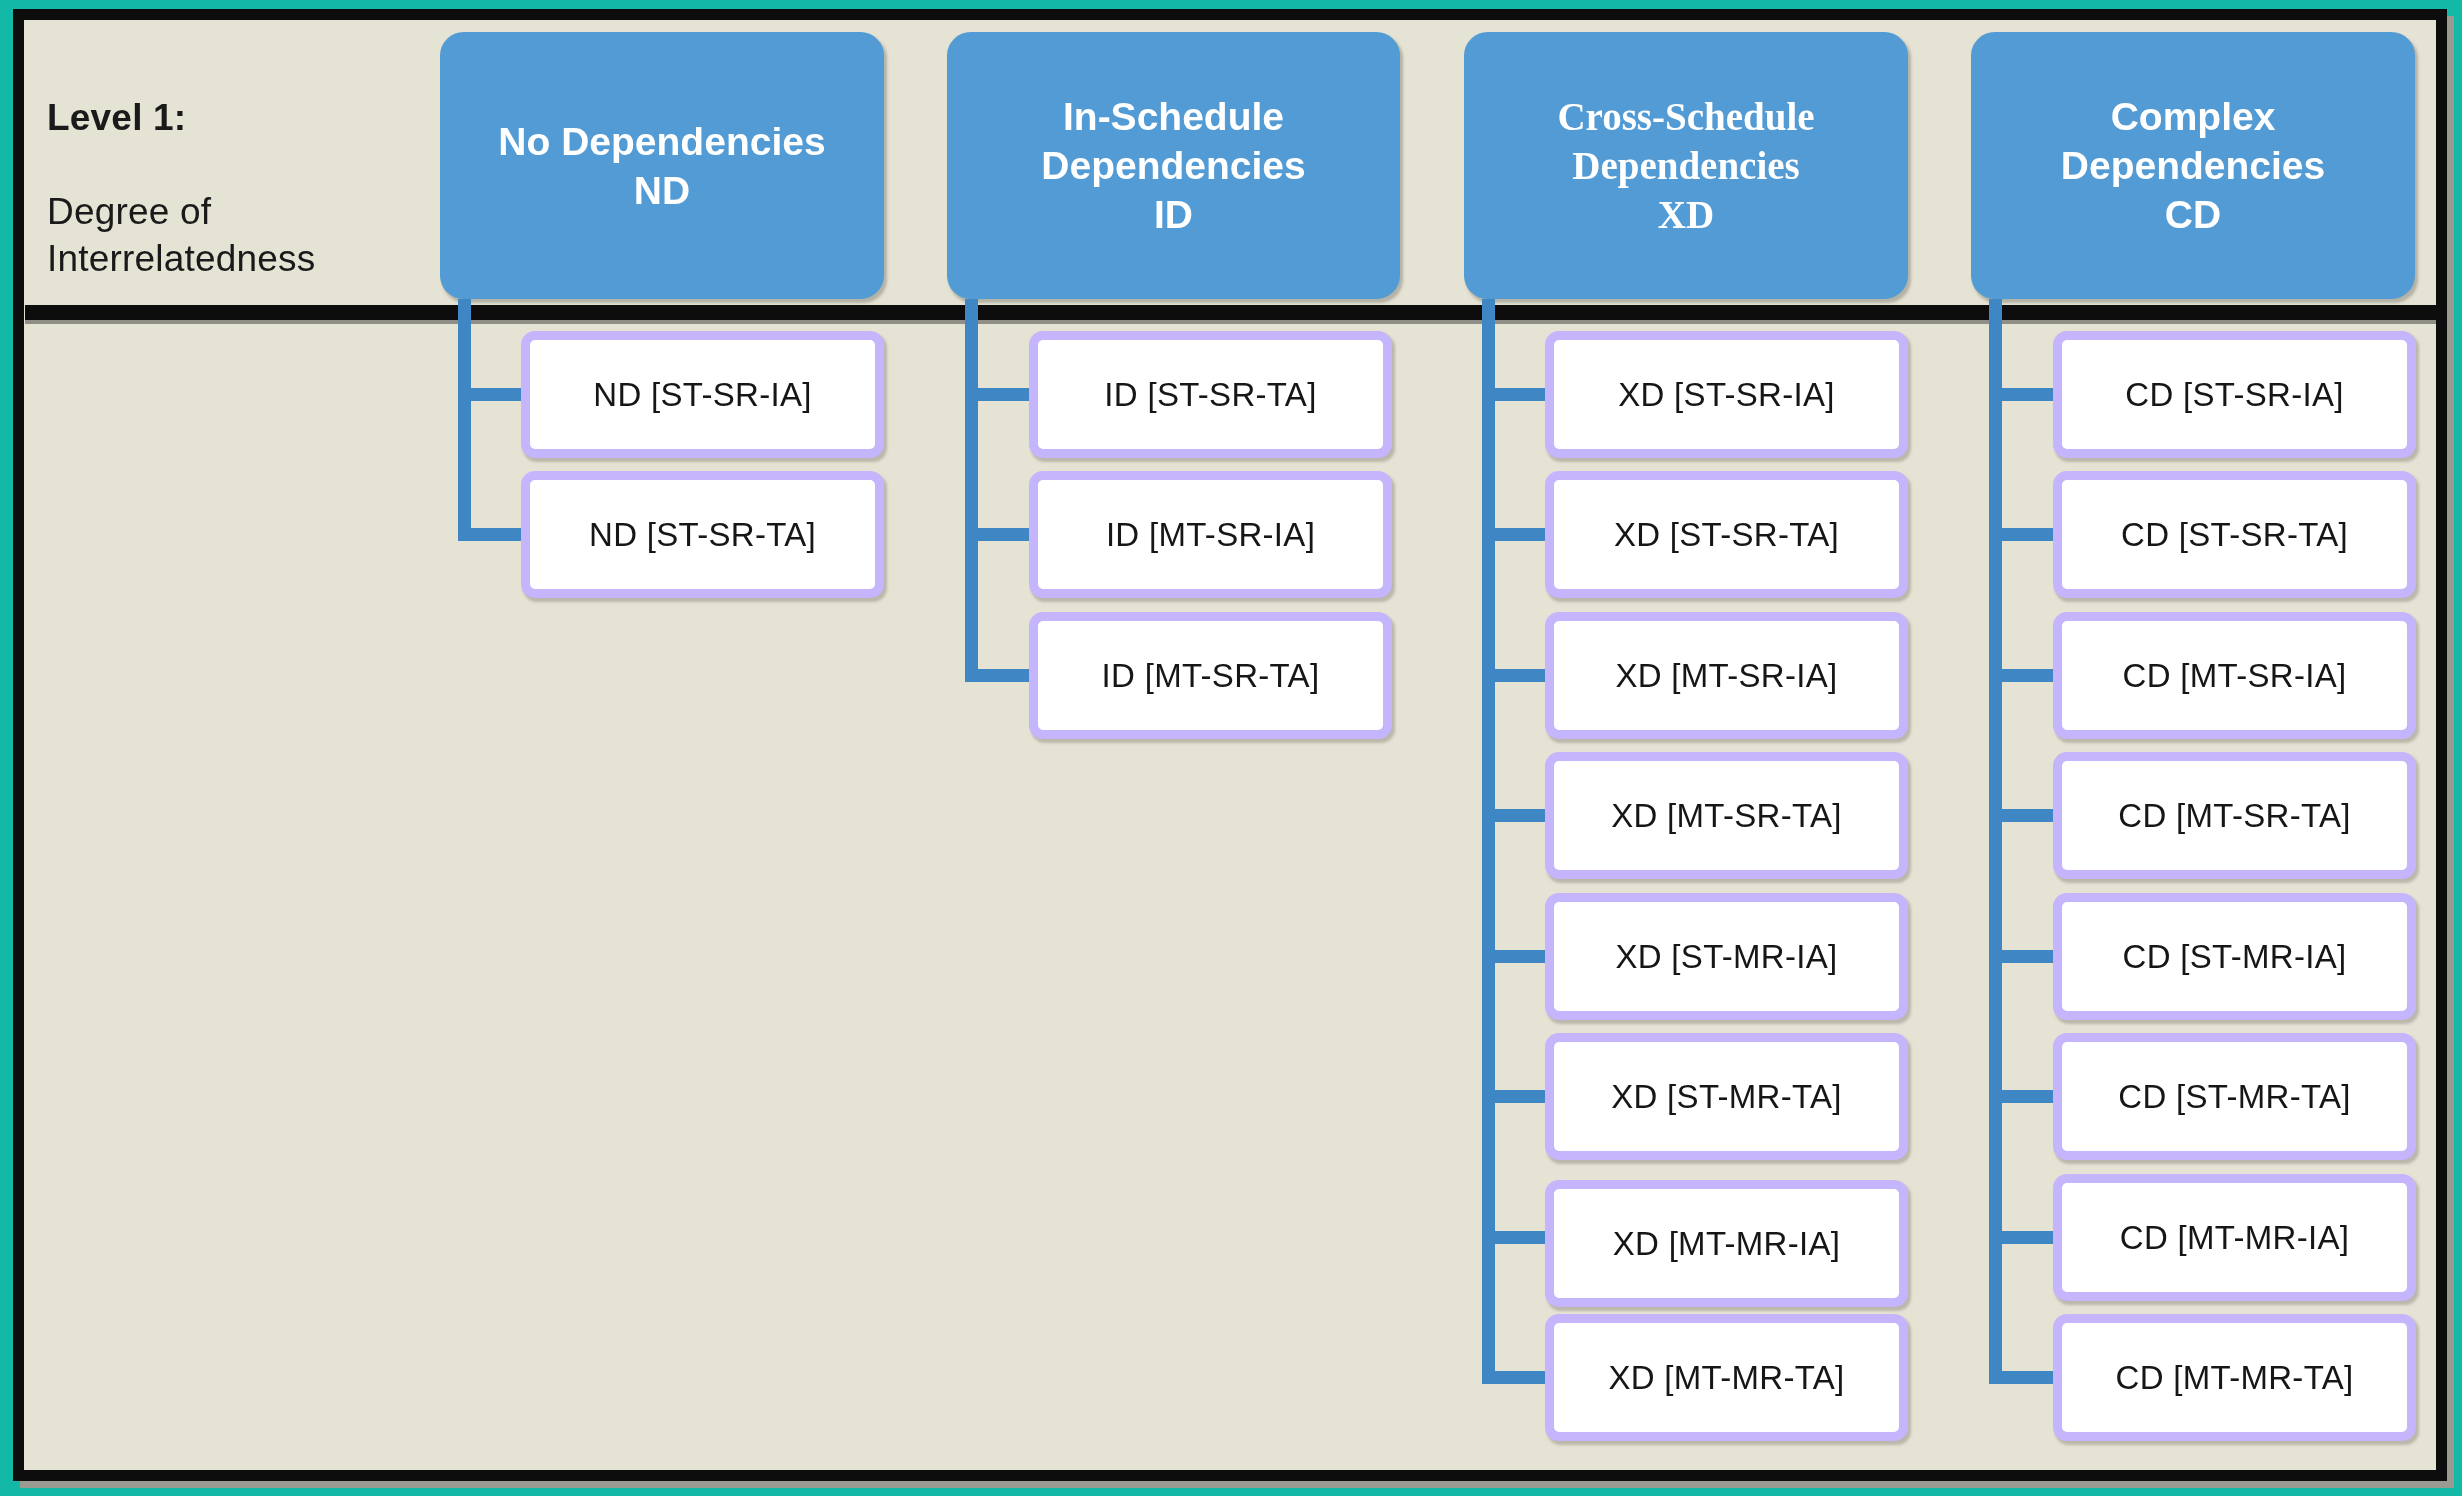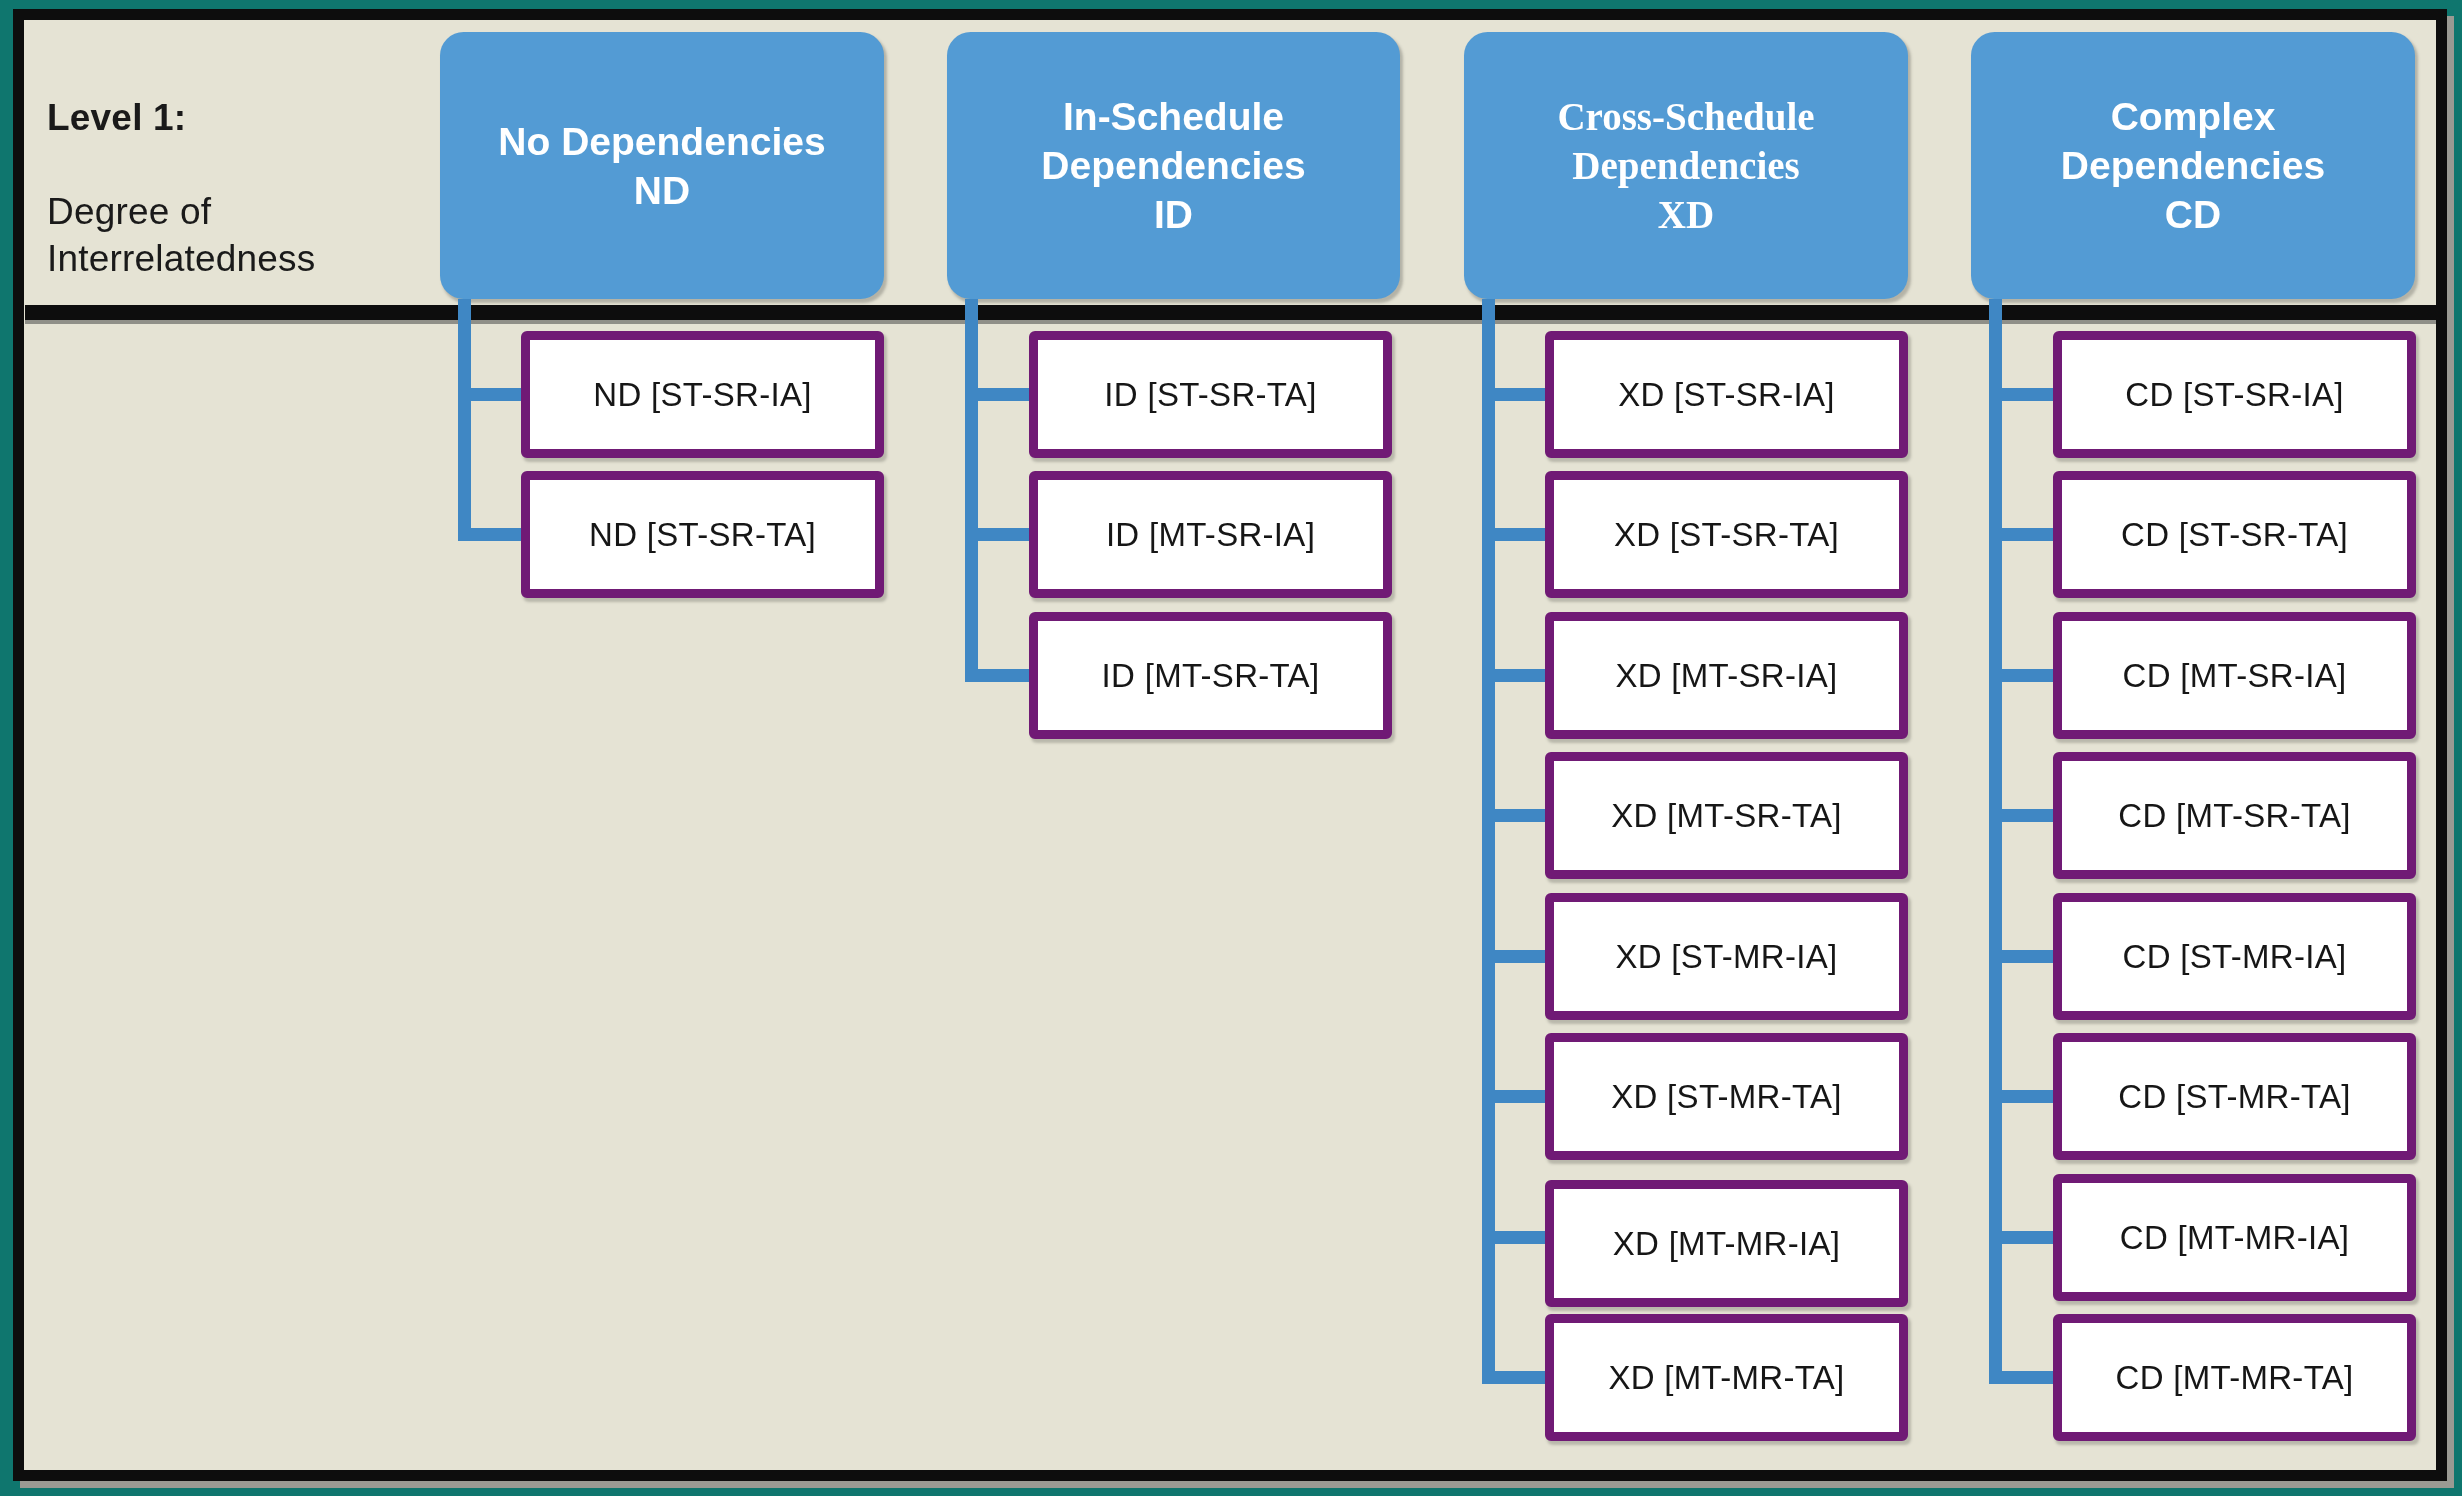--- a/index.html
+++ b/index.html
@@ -1,21 +1,21 @@
 <!DOCTYPE html>
 <html style="font-size:14.5px"><head>
 <meta charset="utf-8">
 <style>
   html,body{margin:0;padding:0;background:#ffffff;}
   body{font-family:"Liberation Sans",sans-serif;}
 
   #stage{
     position:relative;
     width:2462px;height:1496px;
-    background:#0f766e;
+    background:#14b8a6;
     overflow:hidden;
   }
 
   
   #shadow-plate{
     position:absolute;left:20px;top:16.3px;
     width:2434px;height:1472px;
     background:#9a9a93;
   }
   
@@ -90,22 +90,22 @@
     position:absolute;
     height:12.7px;
     background:#3f87c4;
   }
 
   
   .leaf-box{
     position:absolute;
     width:363px;height:127px;
     background:#ffffff;
-    border:9px solid #701a75;
-    border-radius:6px;
+    border:9px solid #c4b5fd;
+    border-radius:14px;
     box-sizing:border-box;
     display:flex;align-items:center;justify-content:center;
     color:#161616;
     font-size:33px;
     letter-spacing:0.3px;
     box-shadow:2.7px 3.6px 2.7px rgba(120,120,110,0.40);
   }
 </style>
 </head>
 <body>

